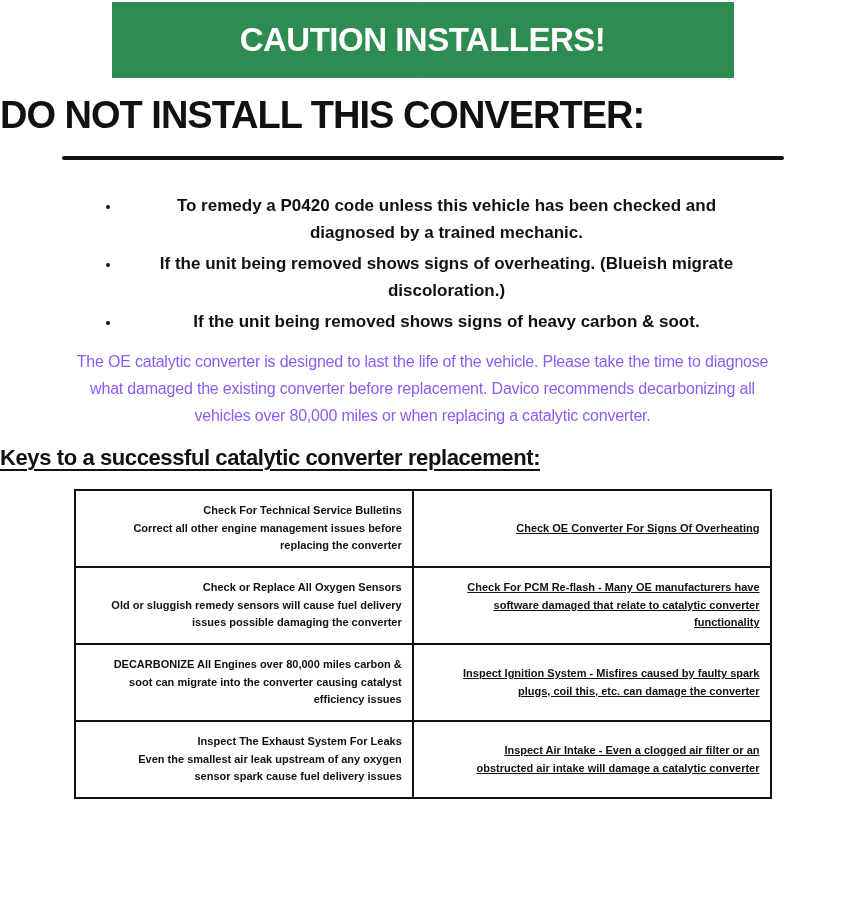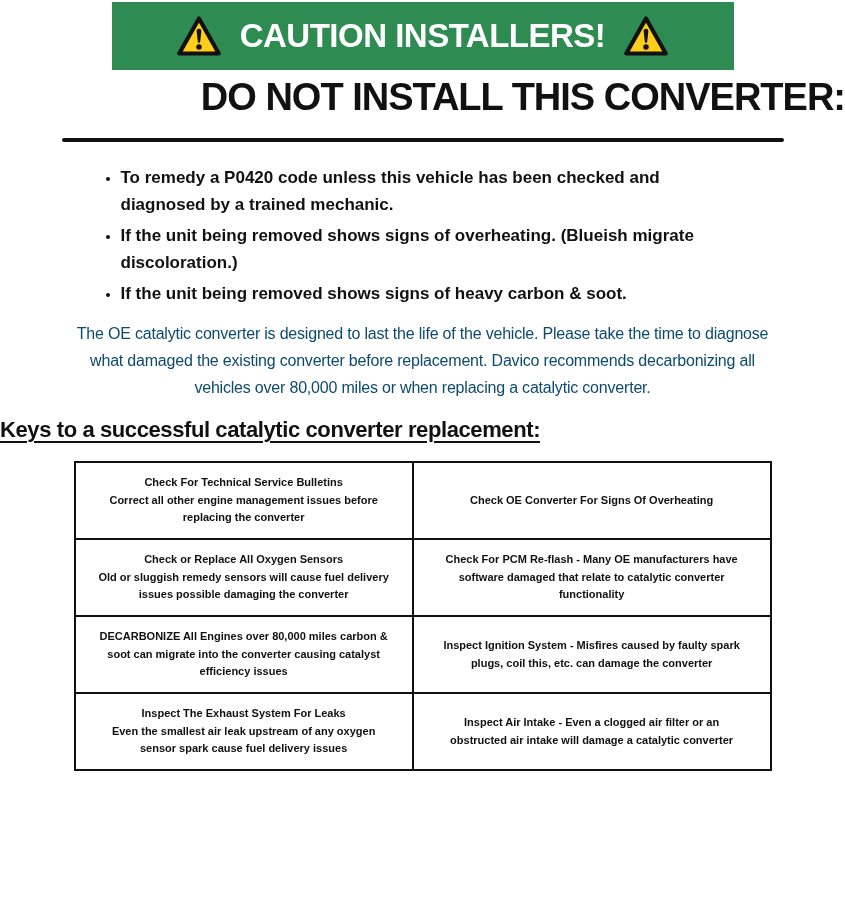--- a/index.html
+++ b/index.html
@@ -4,91 +4,93 @@
 <style>
   * { margin: 0; padding: 0; box-sizing: border-box; }
   html, body { background: #ffffff; }
   body {
     width: 845px; height: 919px;
     font-family: "Liberation Sans", sans-serif;
     color: #111111;
     overflow: hidden;
   }
   .banner {
-    width: 622px; height: 68px;
+    width: 622px; height: 76px;
     margin: 2px auto 0 auto;
     background: #2E8B52;
     display: flex; align-items: center; justify-content: center;
     gap: 18px;
+    flex-direction: column;
   }
   .banner-label {
     color: #ffffff; font-weight: 800; font-size: 33px;
     letter-spacing: -0.5px; white-space: nowrap;
   }
   .tri { width: 46px; height: 42px; display: block; }
   .page-title {
-    margin-top: 6px;
-    text-align: right;
+    margin-top: 16px;
+    text-align: left;
     font-size: 38px; font-weight: 900;
     letter-spacing: -1px;
     white-space: nowrap;
   }
   .rule {
     width: 722px; height: 4px; background: #111;
     margin: 19px auto 0 auto; border-radius: 2px;
   }
   .bullets {
     width: 700px;
-    margin: 22px auto 0 auto;
+    margin: 32px auto 0 auto;
     padding-left: 48px;
     list-style: disc;
+    text-align: center;
   }
   .bullets li {
     font-weight: 700; font-size: 17px; line-height: 27px;
     white-space: pre-line;
     margin-bottom: 4px;
   }
   .bullets li::marker { font-size: 13px; }
   .paragraph {
     margin: 13px auto 0 auto;
     width: 830px;
     text-align: center;
     font-size: 16px; line-height: 27px;
     letter-spacing: -0.2px;
     white-space: pre-line;
-    color: #0c4a6e;
+    color: #8b5cf6;
   }
   .keys-heading {
     margin-top: 16px;
     text-align: left;
     font-size: 22px; font-weight: 800;
     letter-spacing: -0.4px;
     text-decoration: underline;
     text-decoration-thickness: 2px;
     text-underline-offset: 4px;
   }
   table.tips {
     width: 698px;
     margin: 18px auto 0 auto;
     border-collapse: collapse;
     table-layout: fixed;
   }
   table.tips, table.tips td { border: 2px solid #111; }
   table.tips td {
     height: 77px;
     vertical-align: middle;
-    text-align: center;
+    text-align: right;
     font-weight: 700;
     font-size: 11px;
     line-height: 1.6;
     white-space: pre-line;
     padding: 6px 10px;
   }
   td.col-left  { width: 48.6%; }
-  td.col-right { width: 51.4%; }
+  td.col-right { width: 51.4%; text-decoration: underline; }
   td.big-cell  { font-size: 14px; }
 </style>
 </head>
 <body>
 
 <div class="banner">
   <svg class="tri" viewBox="0 0 100 90" aria-hidden="true">
     <path d="M50 7 L93 83 L7 83 Z" fill="#FFCE1B" stroke="#111111" stroke-width="9" stroke-linejoin="round"></path>
     <path d="M50 29 C54 29 55.5 31.5 55 36 L52.8 56 C52.5 59 51.5 60 50 60 C48.5 60 47.5 59 47.2 56 L45 36 C44.5 31.5 46 29 50 29 Z" fill="#111111"></path>
     <circle cx="50" cy="69" r="6" fill="#111111"></circle>

